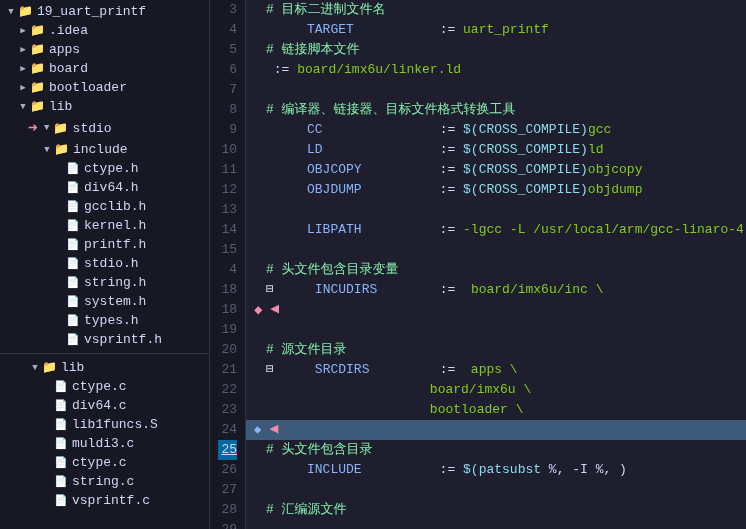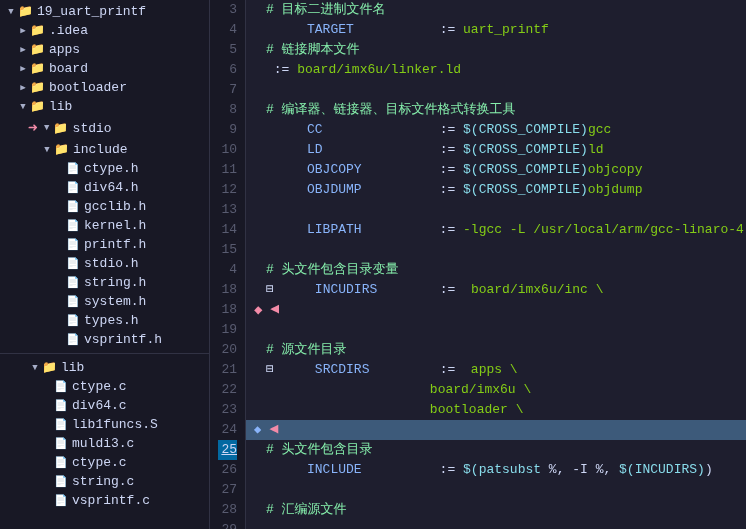--- a/index.html
+++ b/index.html
@@ -488,21 +488,20 @@
         <span class="no-breakpoint"></span>
         <span class="c-comment"># 头文件包含目录</span>
       </div>
 
       <div class="code-line">
         <span class="no-breakpoint"></span>
         <span class="c-make-var">INCLUDE</span>
         <span class="c-plain">          := </span>
         <span class="c-func">$(patsubst</span>
         <span class="c-plain"> %, -I %, </span>
-        <span class="c-func">$(INCUDIRS)</span>
         <span class="c-plain">)</span>
       </div>
 
       <div class="code-line">
         <span class="no-breakpoint"></span>
       </div>
 
       <div class="code-line">
         <span class="no-breakpoint"></span>
         <span class="c-comment"># 汇编源文件</span>

